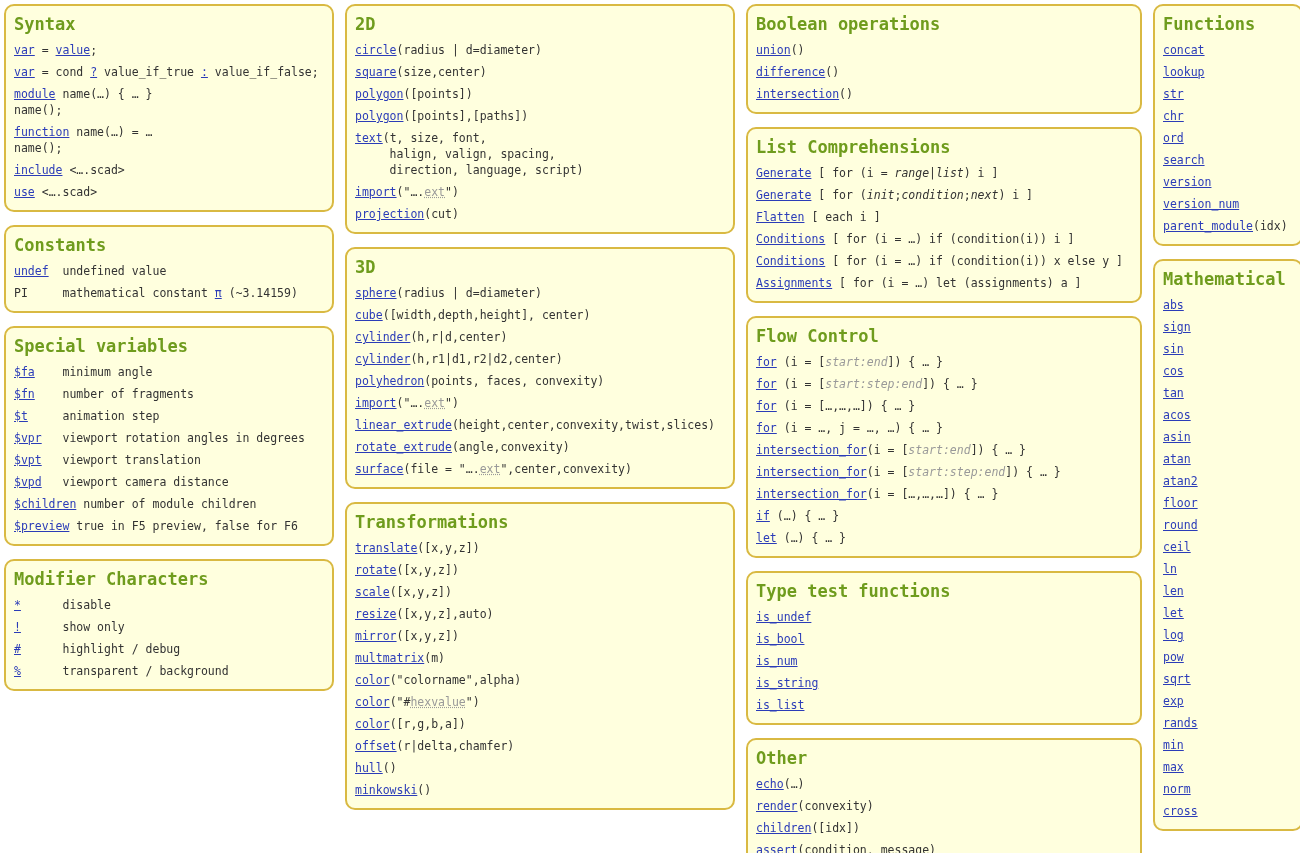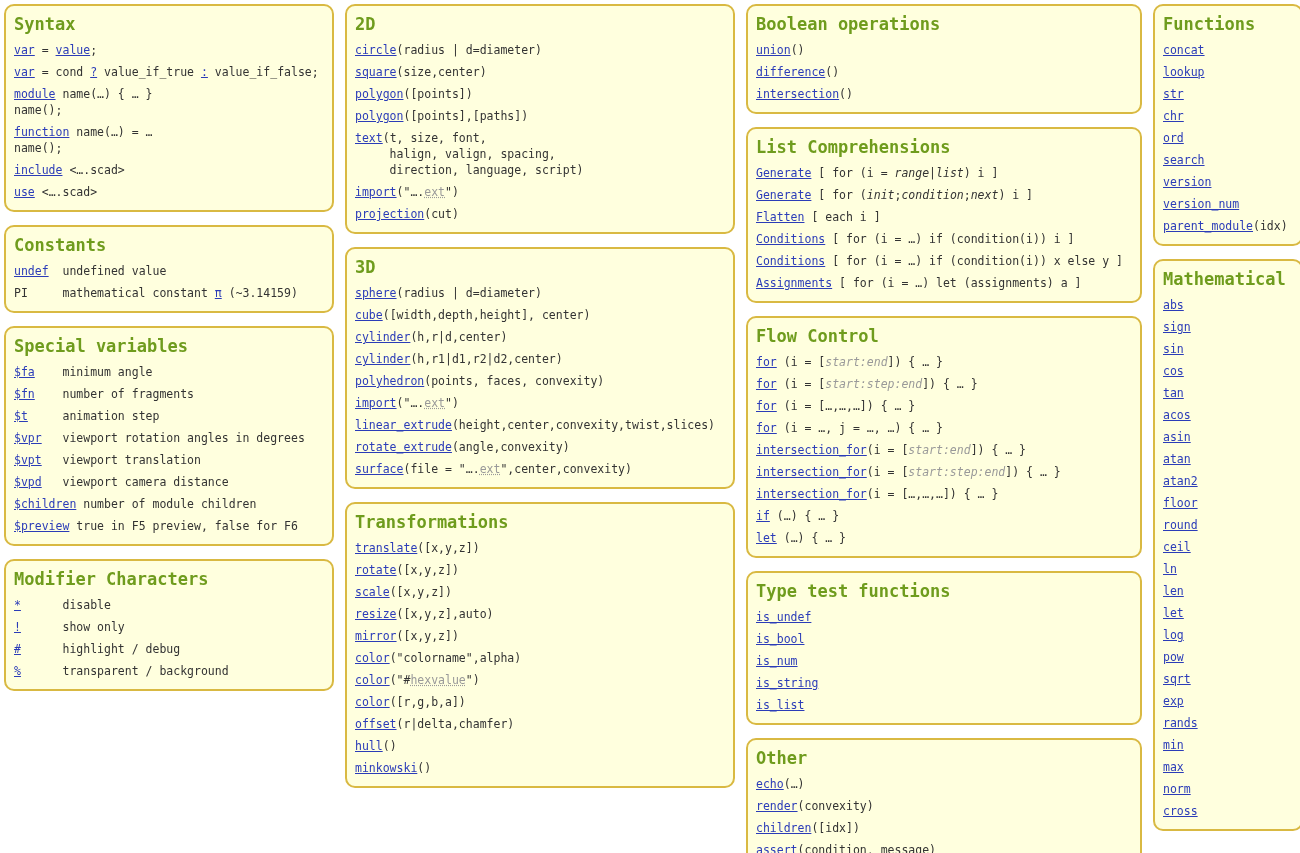--- a/index.html
+++ b/index.html
@@ -194,20 +194,23 @@
         <div class="entry">
           <div class="line"><span class="ln">scale</span><span class="tx">([x,y,z])</span></div>
         </div>
         <div class="entry">
           <div class="line"><span class="ln">resize</span><span class="tx">([x,y,z],auto)</span></div>
         </div>
         <div class="entry">
           <div class="line"><span class="ln">mirror</span><span class="tx">([x,y,z])</span></div>
         </div>
         <div class="entry">
+          <div class="line"><span class="ln">multmatrix</span><span class="tx">(m)</span></div>
+        </div>
+        <div class="entry">
           <div class="line"><span class="ln">color</span><span class="tx">("colorname",alpha)</span></div>
         </div>
         <div class="entry">
           <div class="line"><span class="ln">color</span><span class="tx">("#</span><span class="dt">hexvalue</span><span class="tx">")</span></div>
         </div>
         <div class="entry">
           <div class="line"><span class="ln">color</span><span class="tx">([r,g,b,a])</span></div>
         </div>
         <div class="entry">
           <div class="line"><span class="ln">offset</span><span class="tx">(r|delta,chamfer)</span></div>

